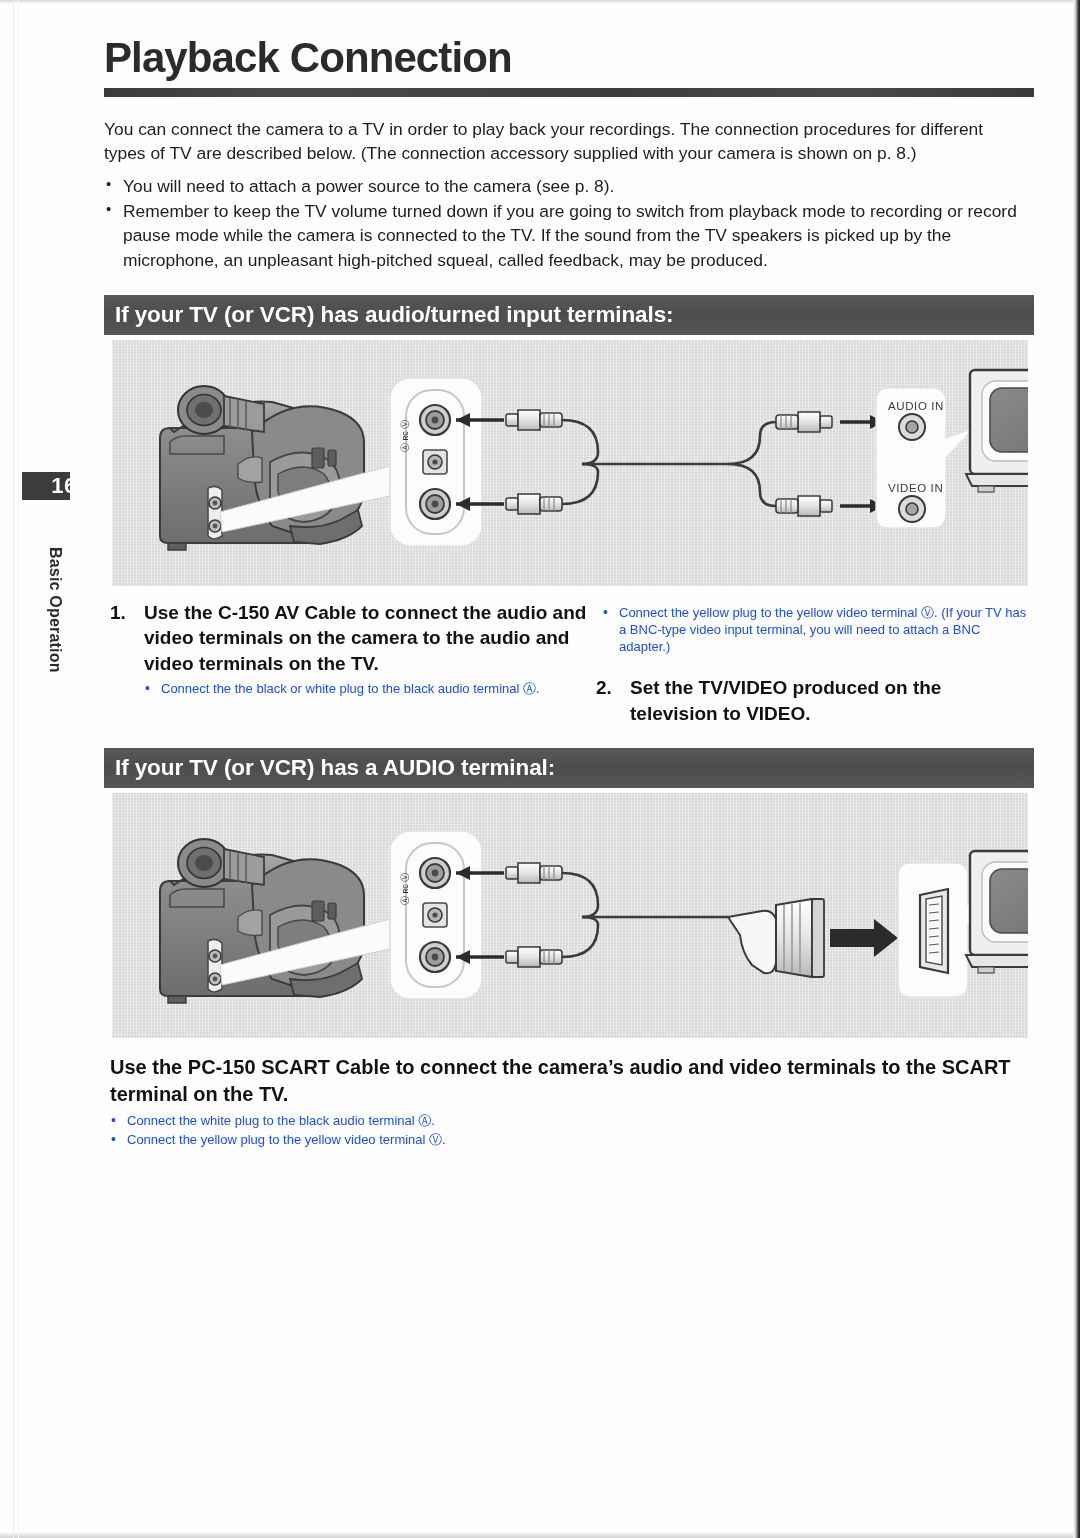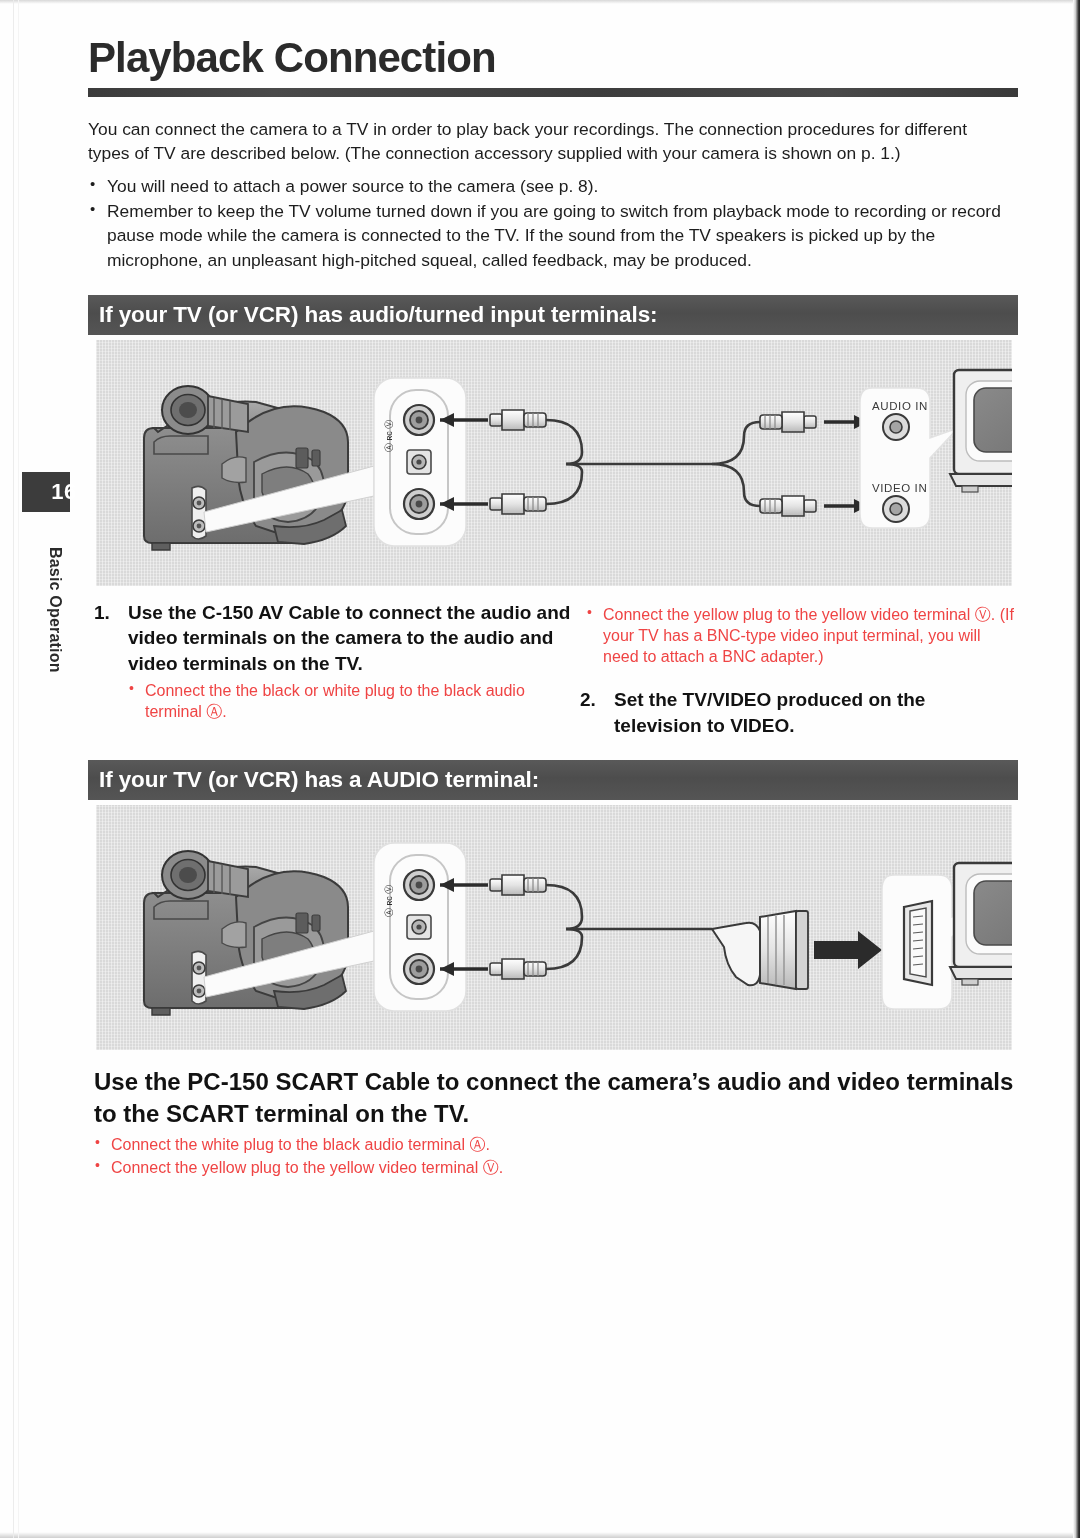--- a/index.html
+++ b/index.html
@@ -43,21 +43,21 @@
   .scan-line-left2 {
     position: absolute; top: 0; left: 18px;
     width: 1px; height: 1538px;
     background: #f4f4f4;
   }
 
   
   .side-tab {
     position: absolute;
     left: 22px; top: 472px;
-    width: 48px; height: 40px;
+    width: 48px; height: 28px;
     background: #3c3c3c;
     color: #ffffff;
     font-size: 22px;
     font-weight: bold;
     display: flex;
     align-items: center;
     justify-content: center;
     letter-spacing: 0.5px;
     padding-left: 36px;
   }
@@ -72,21 +72,21 @@
     text-orientation: mixed;
     display: flex;
     align-items: flex-start;
     justify-content: center;
     letter-spacing: 0.2px;
   }
 
   
   .content {
     position: absolute;
-    left: 88px; top: 0;
+    left: 104px; top: 0;
     width: 930px;
   }
 
   .page-title {
     font-size: 42px;
     font-weight: bold;
     color: #2b2b2b;
     letter-spacing: -0.9px;
     margin-top: 36px;
     line-height: 1.06;
@@ -180,35 +180,35 @@
   }
 
   .sub-bullets {
     list-style: none;
     margin-top: 4px;
     padding-left: 34px;
   }
   .sub-bullets > li {
     position: relative;
     padding-left: 17px;
-    font-size: 16px;
+    font-size: 13px;
     line-height: 1.32;
-    color: #ef4444;
+    color: #1d4ed8;
     margin-bottom: 2px;
   }
   .sub-bullets > li::before {
     content: "\2022";
     position: absolute;
     left: 1px; top: -1px;
     font-size: 14px;
   }
   .sub-bullets.flush { padding-left: 6px; }
 
   .heading-plain {
-    font-size: 24px;
+    font-size: 20px;
     font-weight: bold;
     line-height: 1.34;
     color: #121212;
     padding-left: 6px;
   }
 
   .spacer-14 { height: 18px; }
 </style>
 </head>
 <body>
@@ -222,21 +222,21 @@
   <div class="scan-line-left2"></div>
 
   <div class="side-tab">16</div>
   <div class="side-label">Basic Operation</div>
 
   <div class="content">
 
     <h1 class="page-title">Playback Connection</h1>
     <div class="title-rule"></div>
 
-    <p class="intro">You can connect the camera to a TV in order to play back your recordings. The connection procedures for different types of TV are described below. (The connection accessory supplied with your camera is shown on p. 1.)</p>
+    <p class="intro">You can connect the camera to a TV in order to play back your recordings. The connection procedures for different types of TV are described below. (The connection accessory supplied with your camera is shown on p. 8.)</p>
 
     <ul class="bullets">
       <li>You will need to attach a power source to the camera (see p. 8).</li>
       <li>Remember to keep the TV volume turned down if you are going to switch from playback mode to recording or record pause mode while the camera is connected to the TV. If the sound from the TV speakers is picked up by the microphone, an unpleasant high-pitched squeal, called feedback, may be produced.</li>
     </ul>
 
     <div class="section-bar">If your TV (or VCR) has audio/turned input terminals:</div>
 
     <div class="illo">
       <svg viewBox="0 0 916 246" width="916" height="246">

